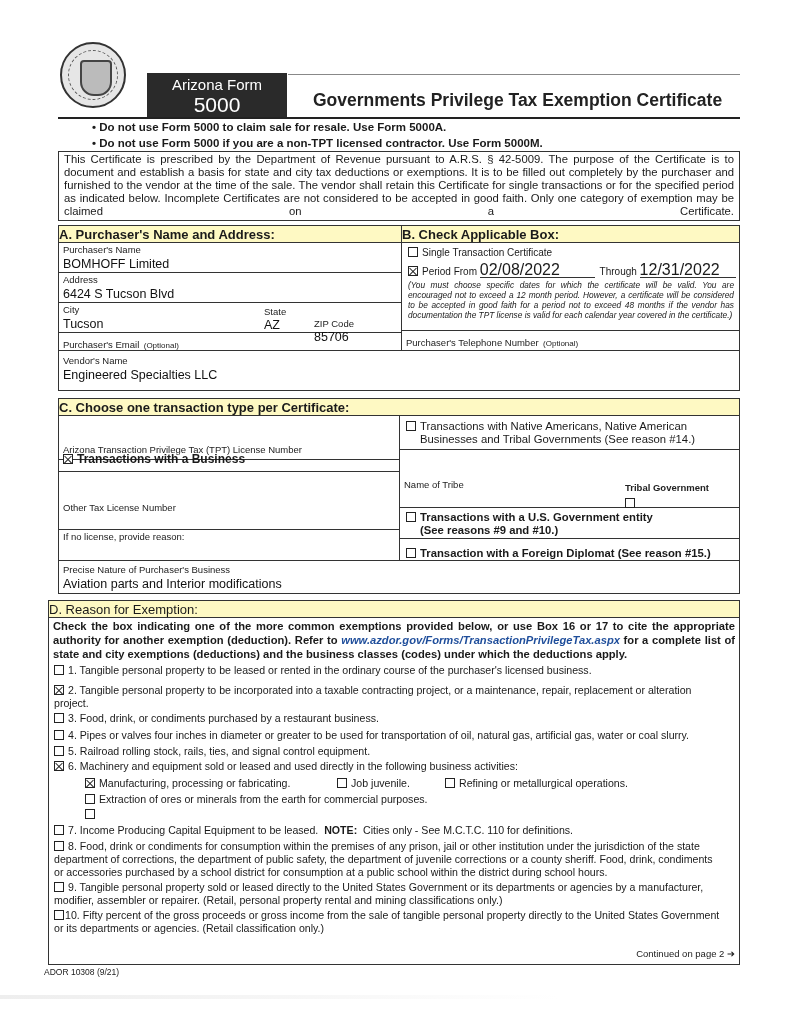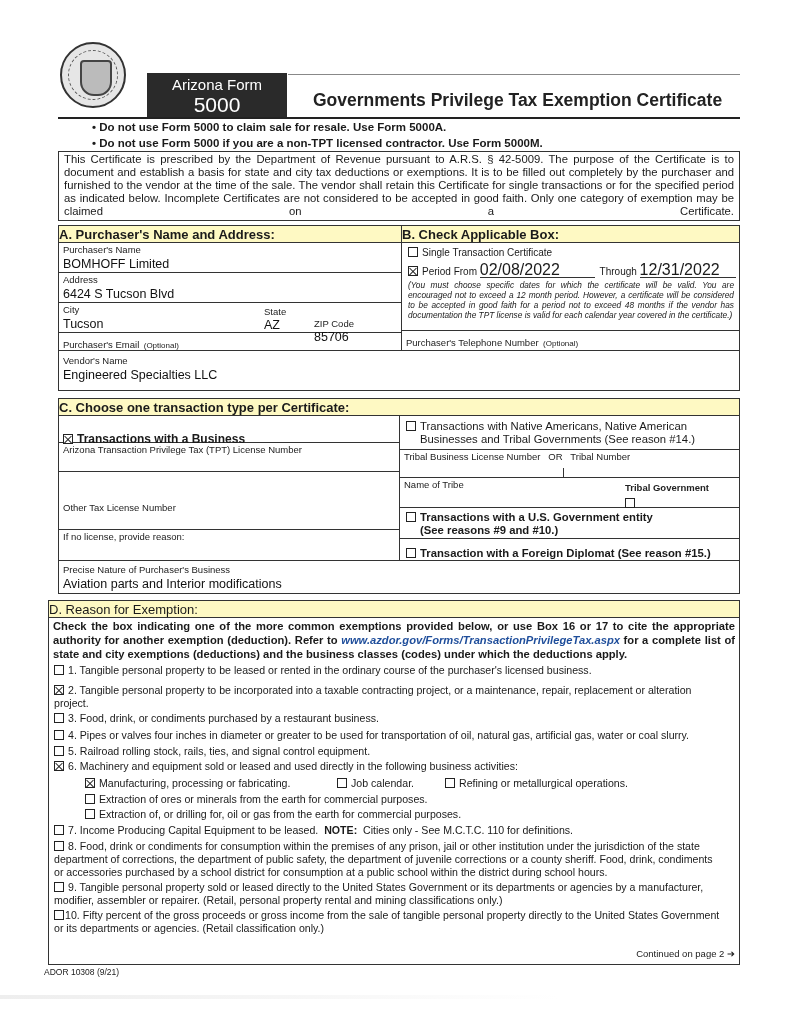--- a/index.html
+++ b/index.html
@@ -108,45 +108,41 @@
   <div style="padding:4px 4px 0;">
     <div class="lbl">Vendor's Name</div>
     <div class="val" style="margin-top:2px;">Engineered Specialties LLC</div>
   </div>
 </div>
 
 <div class="box" style="left:58px; top:398px; width:682px; height:196px;">
   <div class="sec-head">C.  Choose one transaction type per Certificate:</div>
 
   <div style="position:absolute; left:0; top:17px; width:341px; height:145px; border-right:1px solid #333;">
-    <div class="cell" style="left:0; top:0; width:340px; height:27px; padding-top:13px;">
+    <div class="cell" style="left:0; top:9px; width:340px; height:35px; padding-top:24px;">
       <span class="chk on"></span><span class="bold" style="font-size:12px;">Transactions with a Business</span>
     </div>
     <div class="cell" style="left:0; top:27px; width:340px; height:29px;">
       <div class="lbl">Arizona Transaction Privilege Tax (TPT) License Number</div>
     </div>
     <div class="cell" style="left:0; top:85px; width:340px; height:29px;">
       <div class="lbl">Other Tax License Number</div>
     </div>
     <div class="cell" style="left:0; top:114px; width:340px; height:31px;">
       <div class="lbl">If no license, provide reason:</div>
     </div>
   </div>
 
   <div style="position:absolute; left:341px; top:17px; width:339px; height:145px;">
     <div class="cell" style="left:0; top:0; width:339px; height:34px; padding:4px 6px;">
       <div style="font-size:11.3px; font-weight:normal; line-height:13px;">
         <span class="chk"></span><span>Transactions with Native Americans, Native American</span><br>
         <span style="padding-left:14px;">Businesses and Tribal Governments (See reason #14.)</span>
       </div>
     </div>
-    <div class="cell" style="left:0; top:34px; width:339px; height:28px;">
-      <div class="lbl" style="white-space:pre;">Tribal Business License Number   OR   Tribal Number</div>
-      <div style="position:absolute; left:163px; top:18px; width:1px; height:9px; background:#333;"></div>
-    </div>
     <div class="cell" style="left:0; top:62px; width:339px; height:30px;">
       <div class="lbl">Name of Tribe</div>
       <div style="position:absolute; left:225px; top:4px; text-align:left;font-weight:bold;">
         <div class="lbl">Tribal Government</div>
         <span class="chk" style="margin:2px 0 0 0;"></span>
       </div>
     </div>
     <div class="cell" style="left:0; top:92px; width:339px; height:31px; padding:3px 6px;">
       <div style="font-size:11.3px; font-weight:bold; line-height:13px;">
         <span class="chk"></span><span>Transactions with a U.S. Government entity</span><br>
@@ -184,28 +180,28 @@
   <span class="chk"></span><span>4.</span> <span>Pipes or valves four inches in diameter or greater to be used for transportation of oil, natural gas, artificial gas, water or coal slurry.</span>
 </div>
 <div class="d-row" style="top:745px;">
   <span class="chk"></span><span>5.</span> <span>Railroad rolling stock, rails, ties, and signal control equipment.</span>
 </div>
 <div class="d-row" style="top:760px;">
   <span class="chk on"></span><span>6.</span> <span>Machinery and equipment sold or leased and used directly in the following business activities:</span>
 </div>
 <div class="d-row" style="top:777px; left:85px;">
   <span><span class="chk on"></span><span>Manufacturing, processing or fabricating.</span></span>
-  <span style="position:absolute; left:252px;"><span class="chk"></span><span>Job calendar.</span></span>
+  <span style="position:absolute; left:252px;"><span class="chk"></span><span>Job juvenile.</span></span>
   <span style="position:absolute; left:360px;"><span class="chk"></span><span>Refining or metallurgical operations.</span></span>
 </div>
 <div class="d-row" style="top:793px; left:85px;">
   <span class="chk"></span><span>Extraction of ores or minerals from the earth for commercial purposes.</span>
 </div>
 <div class="d-row" style="top:808px; left:85px;">
-  <span class="chk"></span><span>Extraction of, or drilling for, oil or gas from the earth for commercial purposes.</span>
+  <span class="chk"></span>
 </div>
 <div class="d-row" style="top:824px;">
   <span class="chk"></span><span>7.</span> <span>Income Producing Capital Equipment to be leased.</span>&nbsp; <span class="bold">NOTE:</span>&nbsp; <span>Cities only - See M.C.T.C. 110 for definitions.</span>
 </div>
 <div class="d-row" style="top:840px;">
   <span class="chk"></span><span>8.</span> <span>Food, drink or condiments for consumption within the premises of any prison, jail or other institution under the jurisdiction of the state department of corrections, the department of public safety, the department of juvenile corrections or a county sheriff.  Food, drink, condiments or accessories purchased by a school district for consumption at a public school within the district during school hours.</span>
 </div>
 <div class="d-row" style="top:881px;">
   <span class="chk"></span><span>9.</span> <span>Tangible personal property sold or leased directly to the United States Government or its departments or agencies by a manufacturer, modifier, assembler or repairer.  (Retail, personal property rental and mining classifications only.)</span>
 </div>

